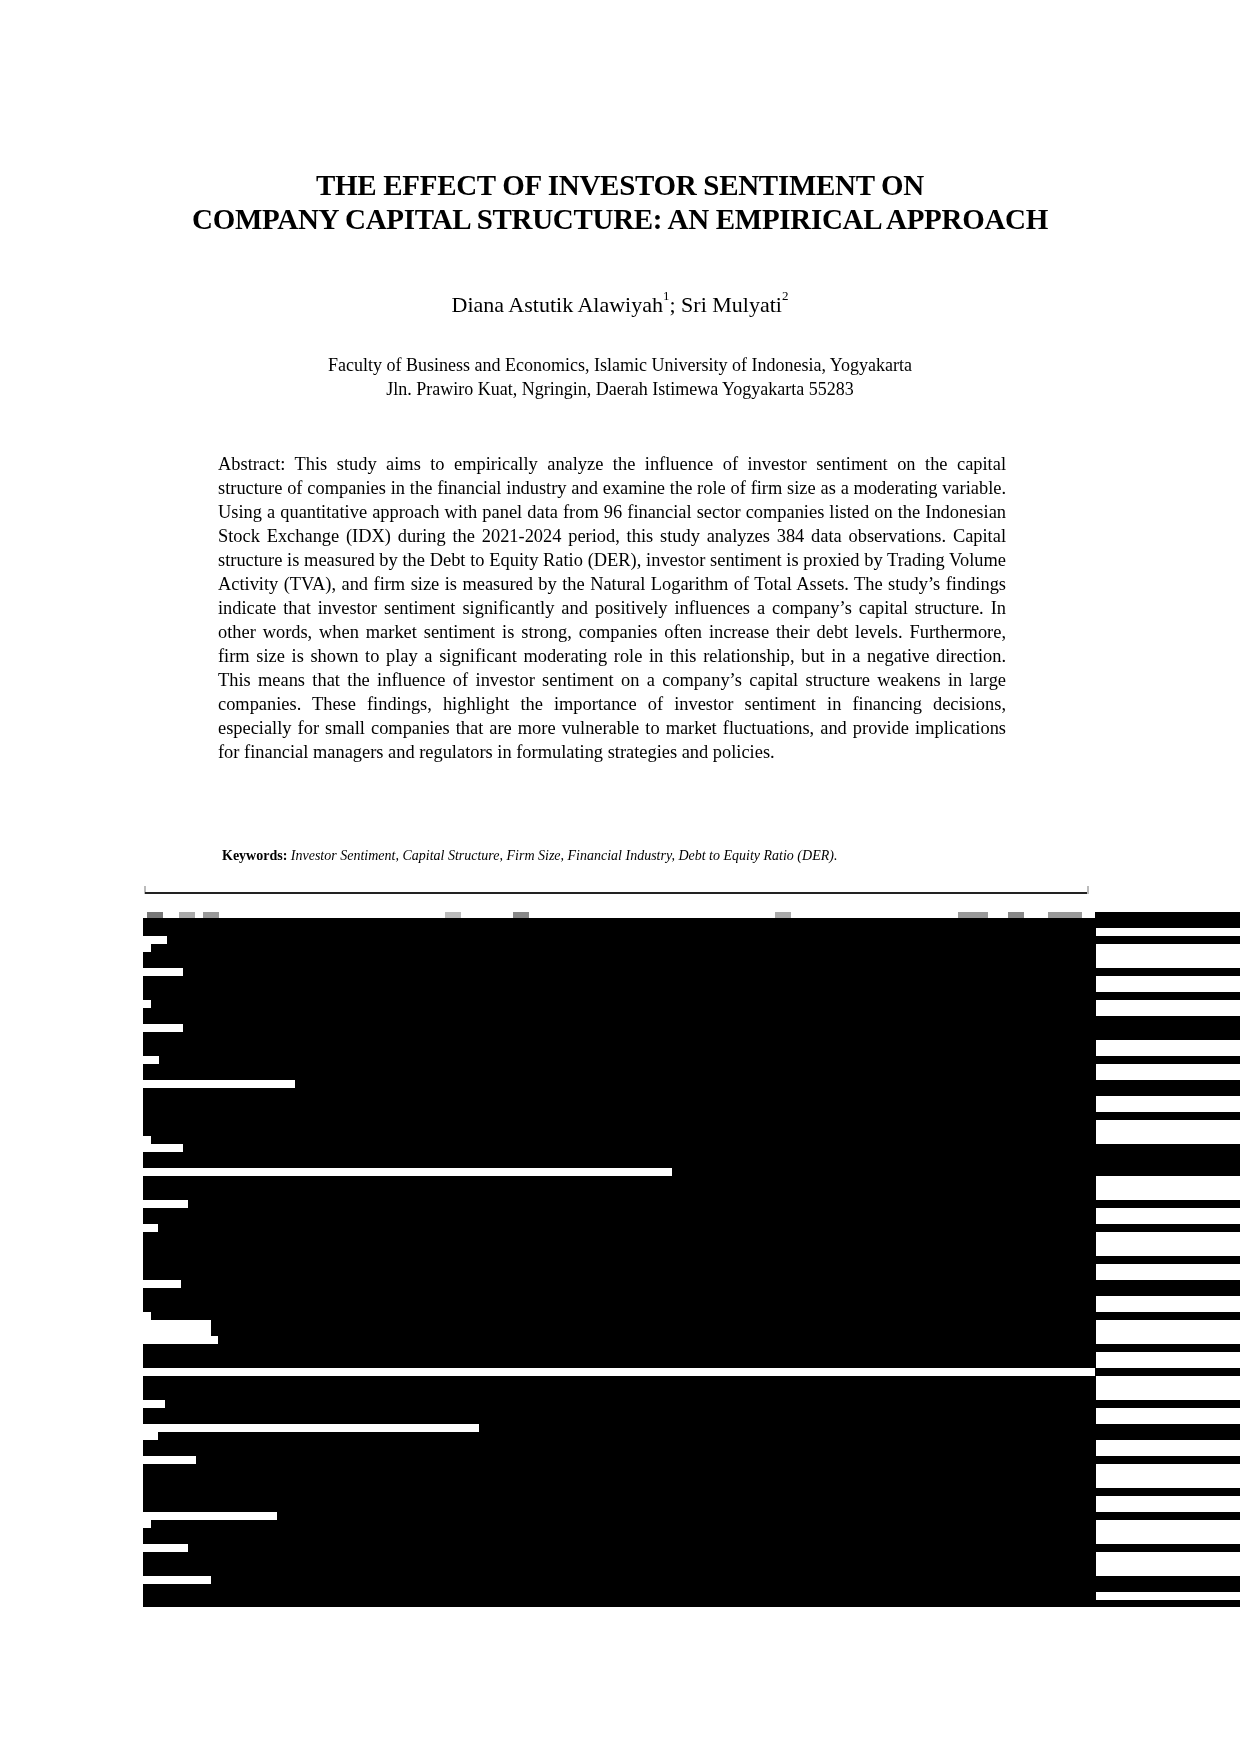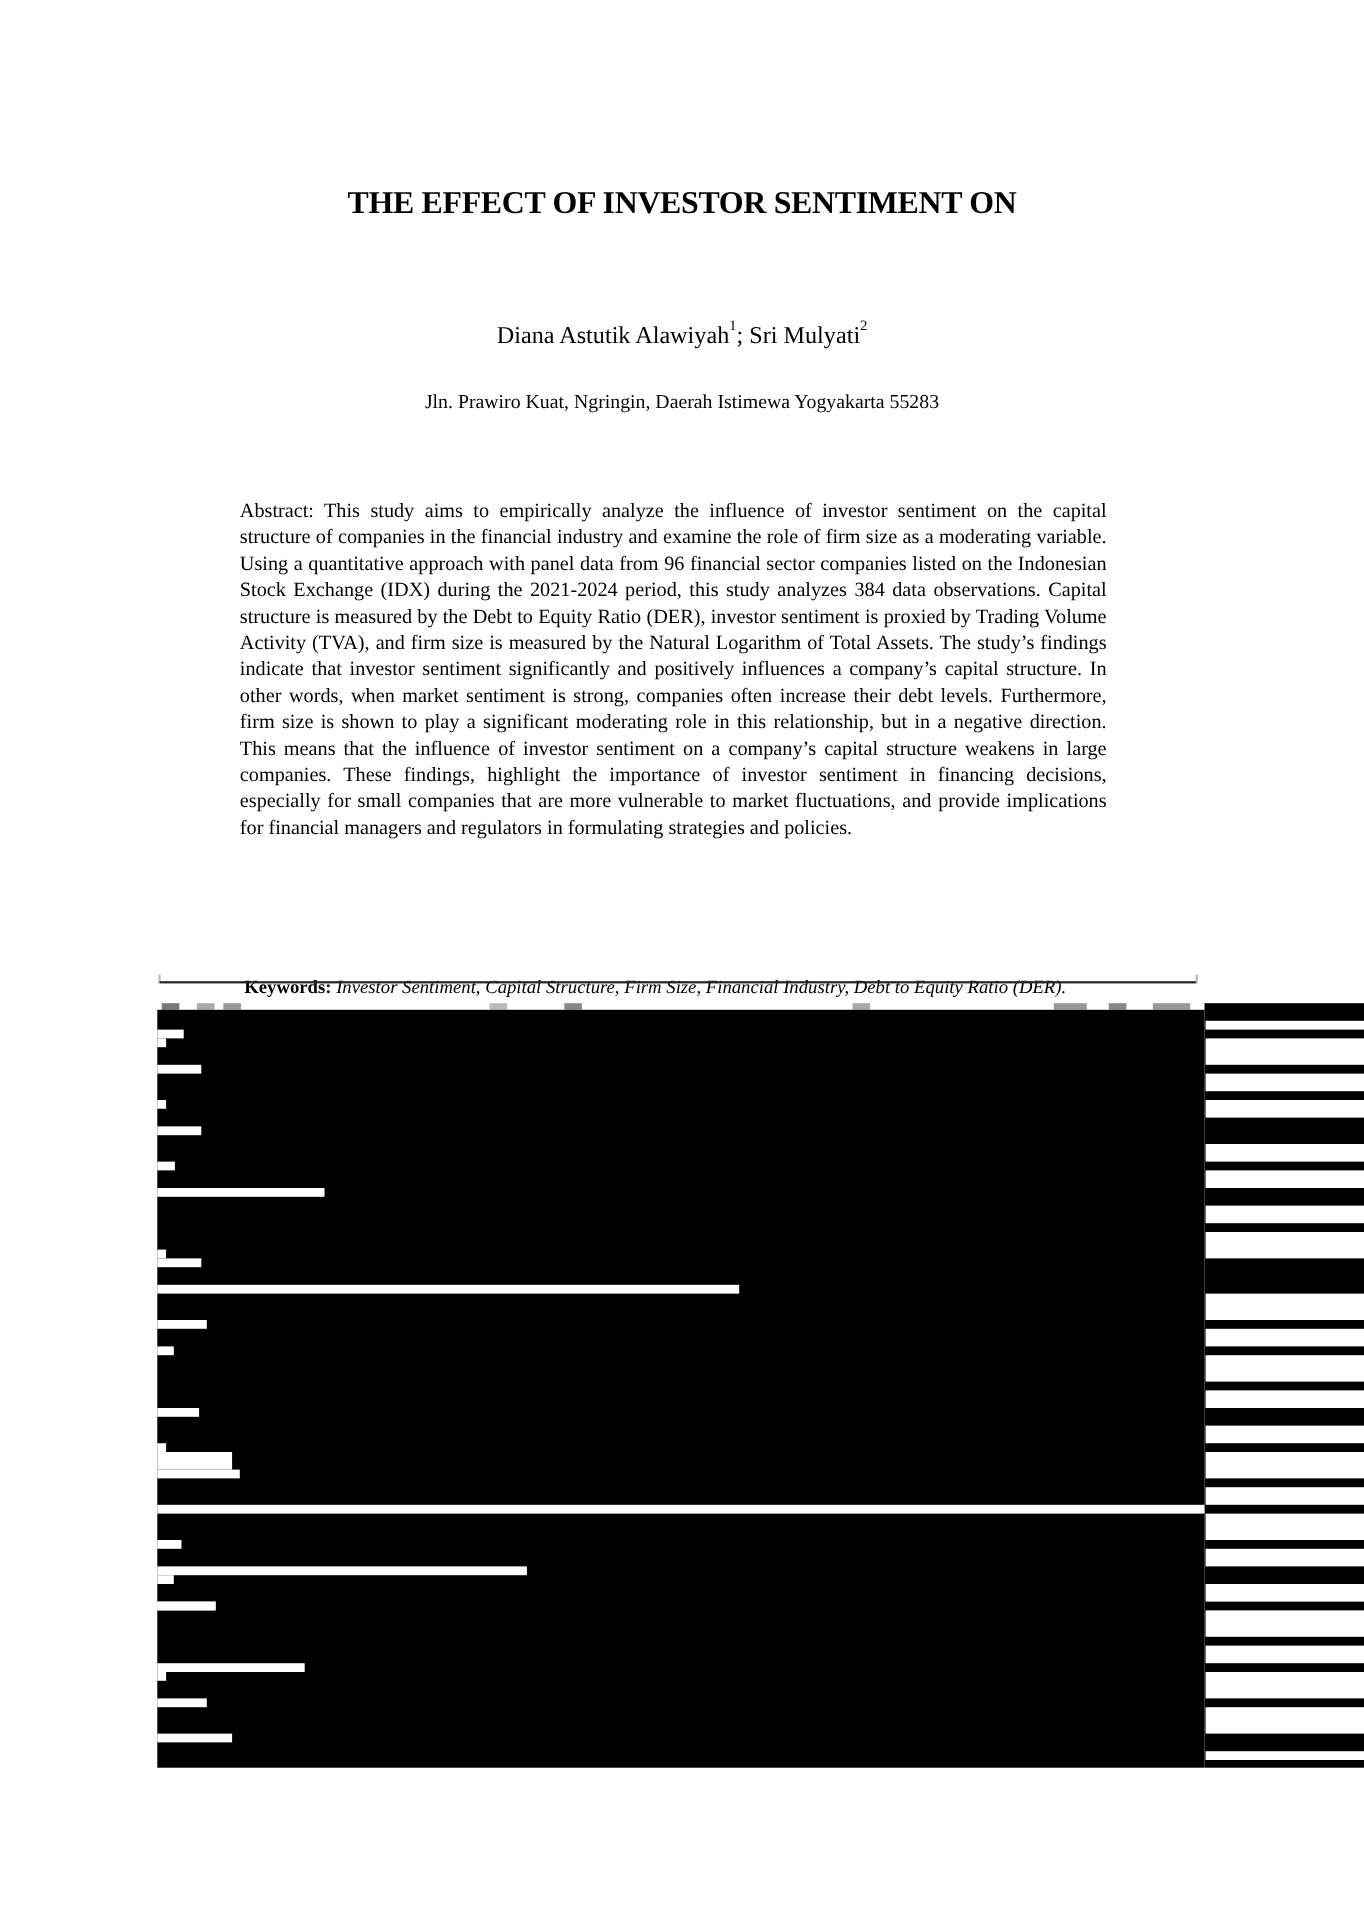--- a/index.html
+++ b/index.html
@@ -9,43 +9,45 @@
            font-weight:bold; font-size:29px; line-height:34px; letter-spacing:-0.3px; }
   .title div { white-space:nowrap; }
   .authors { position:absolute; left:0; width:1240px; top:292px; text-align:center; font-size:22px; }
   .authors sup { font-size:13px; vertical-align:top; position:relative; top:-4px; }
   .affil { position:absolute; left:0; width:1240px; top:353px; text-align:center;
            font-size:18px; line-height:24px; }
   .affil a { color:#1a1aff; text-decoration:underline; }
   .abstract { position:absolute; left:218px; width:788px; top:452px;
               font-size:18.4px; line-height:24px; text-align:justify; }
   .abstract b { font-weight:normal; }
-  .keywords { position:absolute; left:222px; width:784px; top:886px;
-              font-size:17px; line-height:23px; text-align:justify; }
+  .keywords { position:absolute; left:222px; width:784px; top:844px;
+              font-size:14px; line-height:23px; text-align:justify; }
   .keywords i { font-style:italic; }
   .rule { position:absolute; left:145px; width:943px; top:892px; height:2px; background:#222; }
   .rule-cap-l { position:absolute; left:144px; top:886px; width:2px; height:8px; background:#bbb; }
   .rule-cap-r { position:absolute; left:1087px; top:886px; width:2px; height:8px; background:#bbb; }
   .redact-main { position:absolute; left:143px; top:918px; width:952px; height:689px; background:#000; }
   .redact-right { position:absolute; left:1095px; top:912px; width:145px; height:695px; background:#000; }
   .gap { position:absolute; background:#fff; }
   .ghost { position:absolute; top:912px; height:6px; background:#777; }
 </style>
 </head>
 <body>
 
 <div class="title">
   <div>THE EFFECT OF INVESTOR SENTIMENT ON</div>
+  <div>COMPANY CAPITAL STRUCTURE: AN EMPIRICAL APPROACH</div>
 </div>
 
 <div class="authors">
   <span>Diana Astutik Alawiyah</span><sup>1</sup><span style="white-space:pre">; </span><span>Sri Mulyati</span><sup>2</sup>
 </div>
 
 <div class="affil">
+  <div>Faculty of Business and Economics, Islamic University of Indonesia, Yogyakarta</div>
   <div>Jln. Prawiro Kuat, Ngringin, Daerah Istimewa Yogyakarta 55283</div>
 </div>
 
 <div class="abstract"><b>Abstract</b><span>: This study aims to empirically analyze the influence of investor sentiment on the capital structure of companies in the financial industry and examine the role of firm size as a moderating variable. Using a quantitative approach with panel data from 96 financial sector companies listed on the Indonesian Stock Exchange (IDX) during the 2021-2024 period, this study analyzes 384 data observations. Capital structure is measured by the Debt to Equity Ratio (DER), investor sentiment is proxied by Trading Volume Activity (TVA), and firm size is measured by the Natural Logarithm of Total Assets. The study’s findings indicate that investor sentiment significantly and positively influences a company’s capital structure. In other words, when market sentiment is strong, companies often increase their debt levels. Furthermore, firm size is shown to play a significant moderating role in this relationship, but in a negative direction. This means that the influence of investor sentiment on a company’s capital structure weakens in large companies. These findings, highlight the importance of investor sentiment in financing decisions, especially for small companies that are more vulnerable to market fluctuations, and provide implications for financial managers and regulators in formulating strategies and policies.</span></div>
 
 <div class="keywords"><b>Keywords:</b> <i>Investor Sentiment, Capital Structure, Firm Size, Financial Industry, Debt to Equity Ratio (DER).</i></div>
 
 <div class="rule-cap-l"></div>
 <div class="rule"></div>
 <div class="rule-cap-r"></div>

